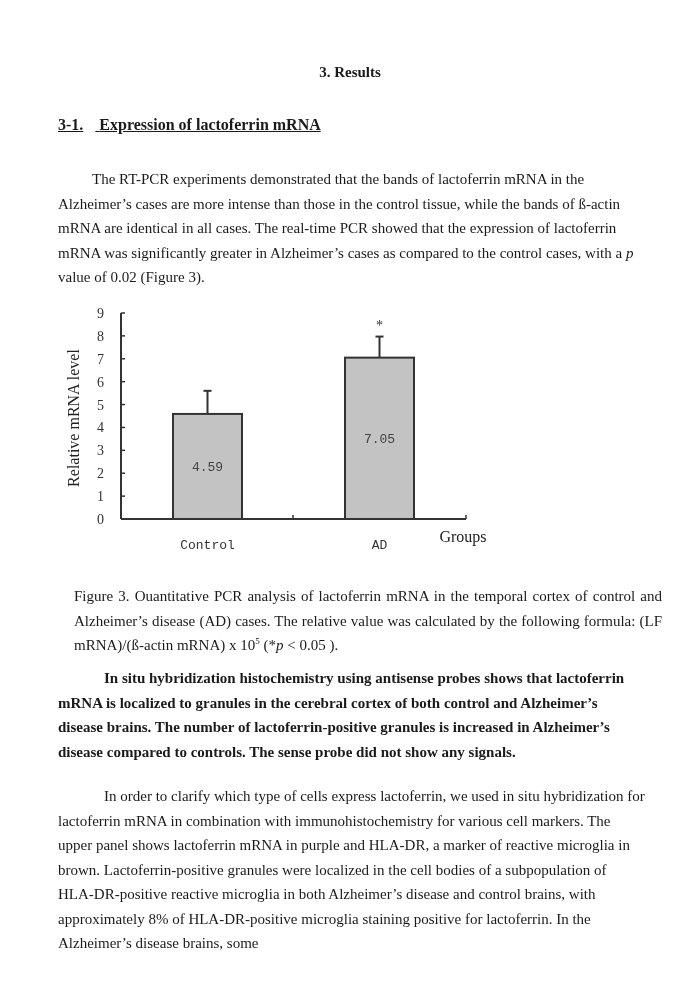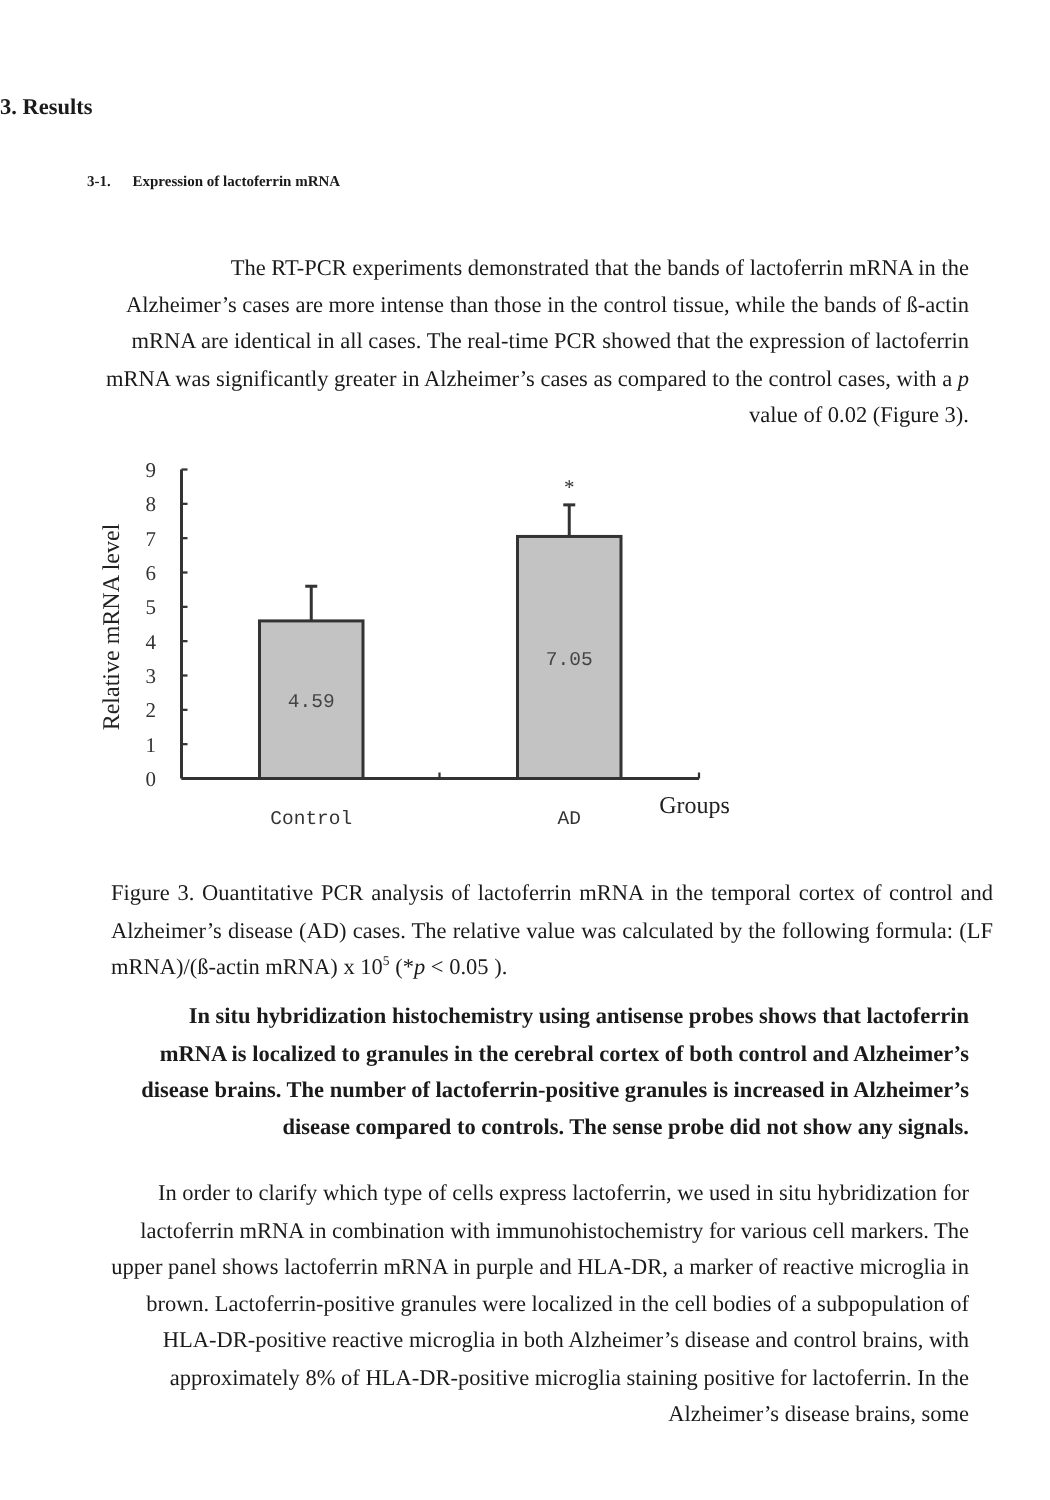--- a/index.html
+++ b/index.html
@@ -1,22 +1,22 @@
 <!DOCTYPE html>
 <html><head>
 <meta charset="utf-8">
 <style>
   html, body { margin: 0; padding: 0; background: #ffffff; }
   body { width: 700px; height: 1000px; position: relative; overflow: hidden;
          font-family: "Liberation Serif", "DejaVu Serif", serif; color: #1a1a1a; }
-  .section-title { position: absolute; top: 64px; left: 0; width: 700px; 
+  .section-title { position: absolute; top: 64px; left: 0; width: 700px; text-align: center;
                    font-weight: bold; font-size: 15px; }
-  .subsection-title { position: absolute; top: 116px; left: 58px; font-weight: bold; font-size: 10px; }
+  .subsection-title { position: absolute; top: 116px; left: 58px; font-weight: bold; font-size: 16px; text-decoration: underline; }
   .subsection-title .num { margin-right: 12px; }
-  .para { position: absolute; left: 58px; width: 588px; font-size: 15px; line-height: 24.5px; margin: 0; text-align: right; }
+  .para { position: absolute; left: 58px; width: 588px; font-size: 15px; line-height: 24.5px; margin: 0; }
   .para .indent { display: inline-block; width: 34px; }
   #p1 { top: 167px; }
   .caption { position: absolute; left: 58px; width: 588px; top: 568px; font-size: 15px; line-height: 24.5px;
              text-align: justify; margin: 16px; }
   .caption sup { font-size: 9px; vertical-align: 6px; line-height: 0; }
   #p2 { top: 666px; font-weight: bold; }
   #p3 { top: 784px; }
   svg#chart { position: absolute; left: 0; top: 290px; }
   .tick-label { font-family: "Liberation Serif", serif; font-size: 14px; fill: #333; }
   .cat-label { font-family: "Liberation Mono", "DejaVu Sans Mono", monospace; font-size: 13px; fill: #333; }

